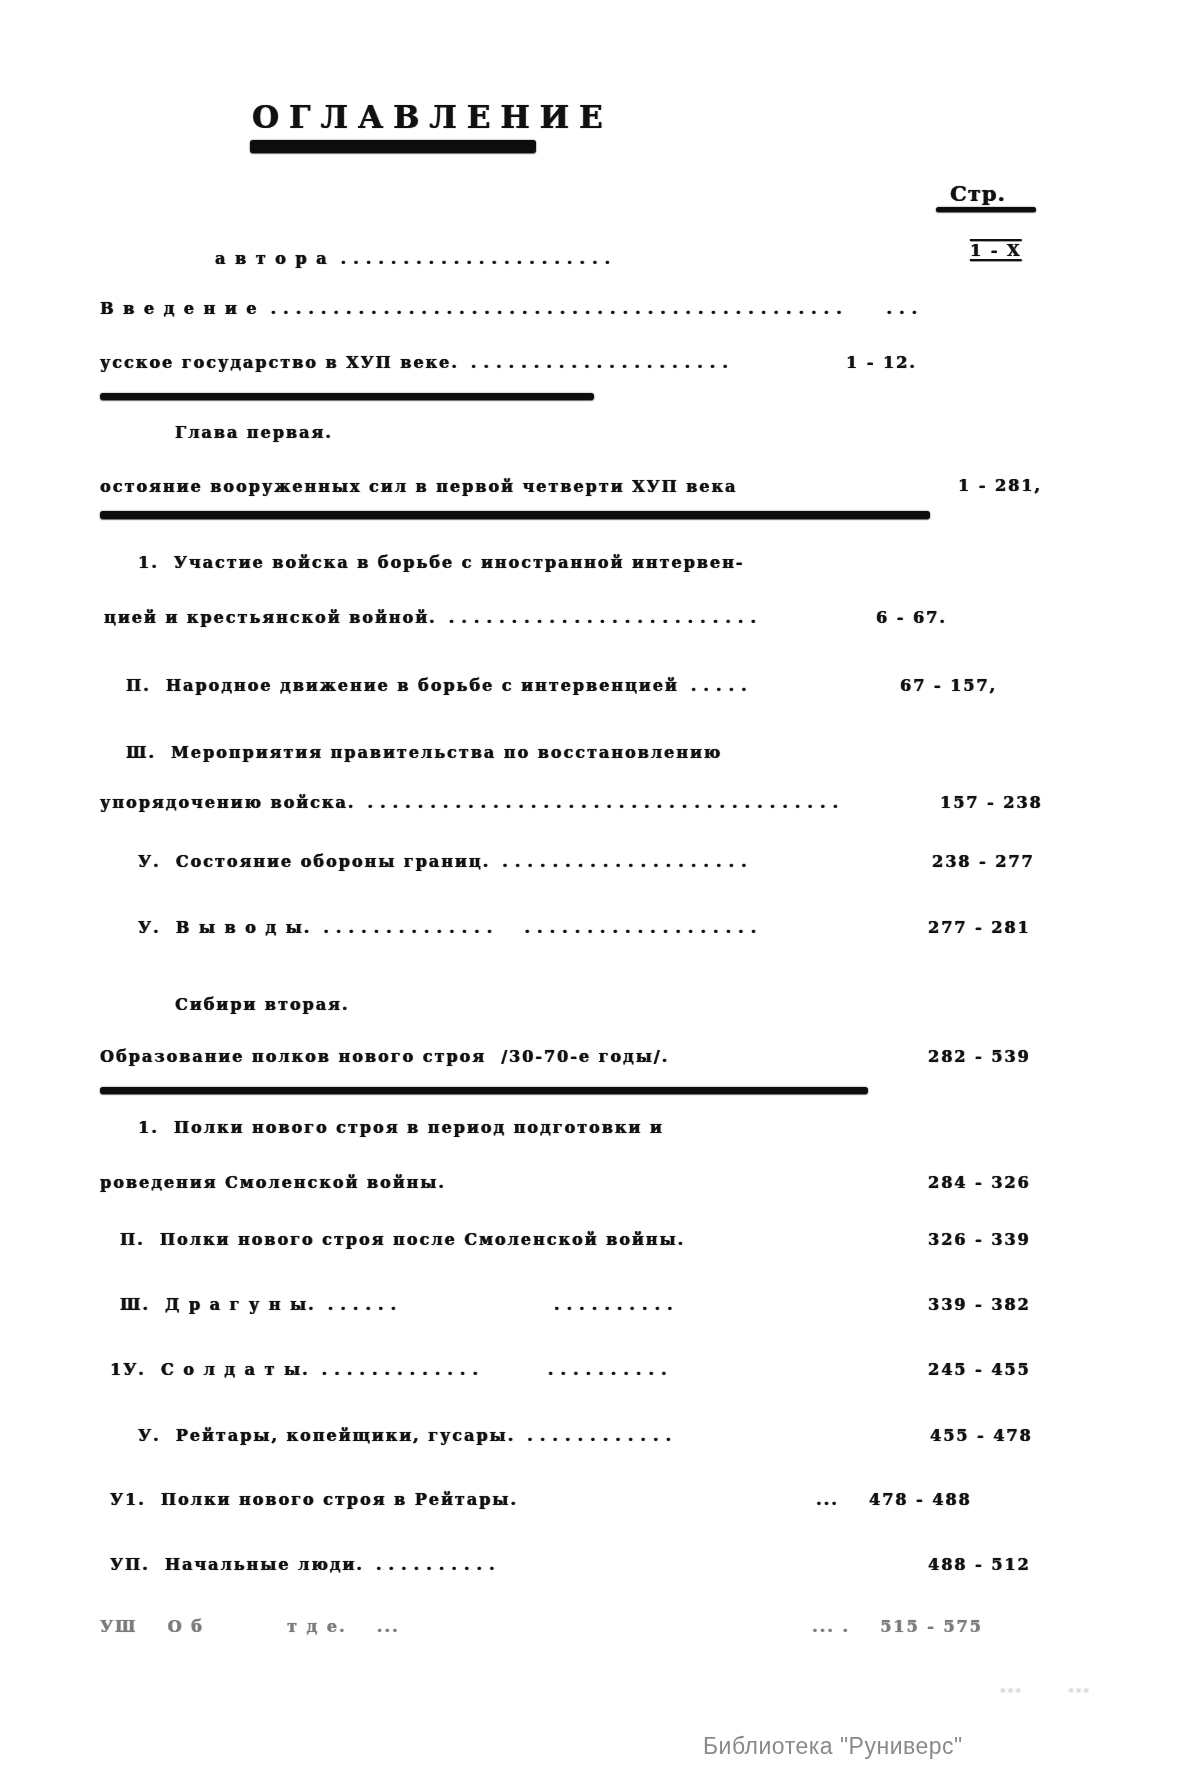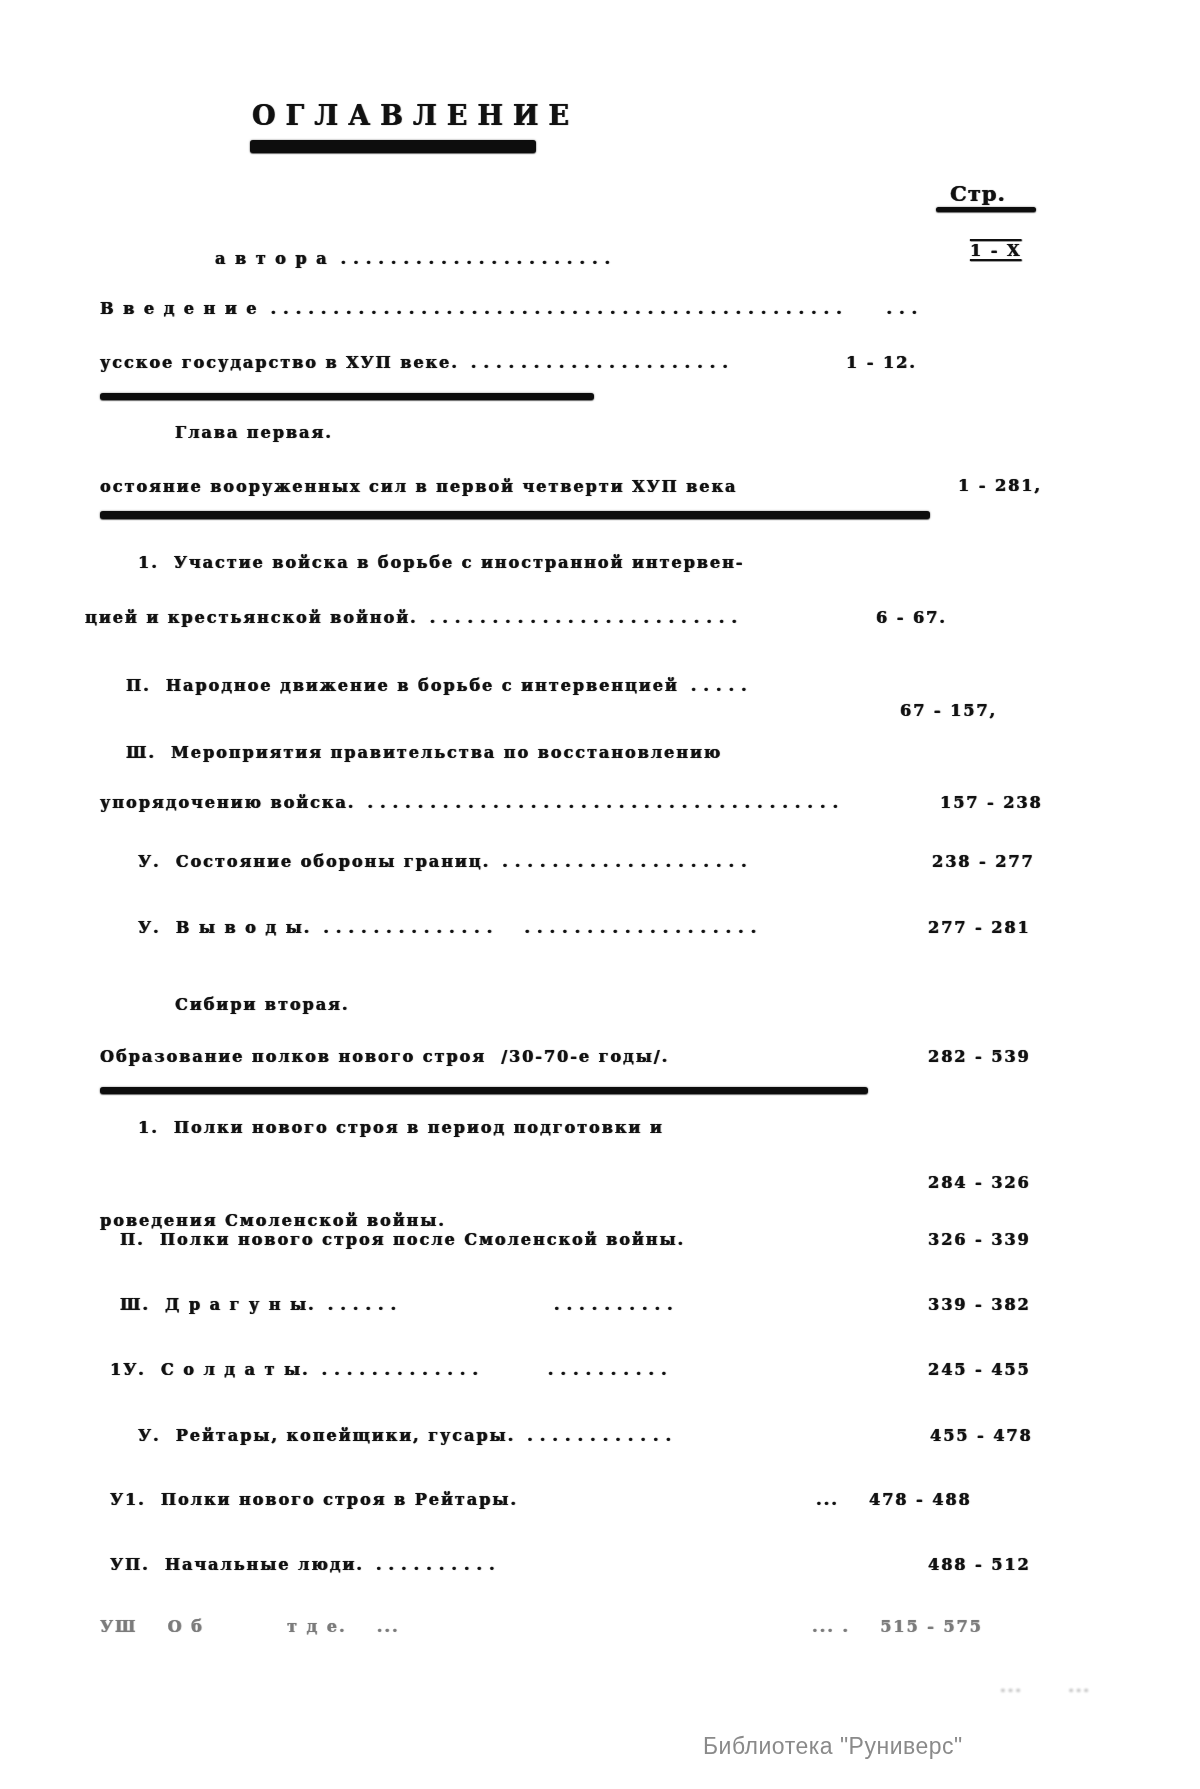--- a/index.html
+++ b/index.html
@@ -9,21 +9,21 @@
     font-family:"DejaVu Serif", serif;
   }
   .ln {
     position:absolute; white-space:pre;
     font-weight:700; font-size:16px; color:#111;
     letter-spacing:2px; line-height:1.15;
     text-shadow:0.6px 0.4px 0.8px rgba(15,15,15,.85), -0.4px 0.2px 0.6px rgba(25,25,25,.45);
   }
   .dots { letter-spacing:7px; margin-left:12px; }
   .pg { white-space:pre; }
-  .title { font-size:27px; letter-spacing:10px; }
+  .title { font-size:31px; letter-spacing:10px; }
   .strhdr { font-size:21px; letter-spacing:1px; }
   .rn { text-decoration:overline underline; text-decoration-thickness:2px; text-underline-offset:3px; }
   .bar {
     position:absolute; background:#0d0d0d; border-radius:3px;
     box-shadow:0 1px 1px rgba(0,0,0,.5), 0 0 2px rgba(0,0,0,.55);
   }
   .faded  { opacity:.55; filter:blur(.4px); }
   .faded2 { opacity:.28; filter:blur(.9px); }
   .watermark {
     position:absolute; font-family:"Liberation Sans", sans-serif;
@@ -49,46 +49,46 @@
 <div class="bar" style="left:100px;top:393px;width:494px;height:7px"></div>
 
 <div class="ln" style="left:175px;top:424px">Глава первая.</div>
 
 <div class="ln" style="left:100px;top:478px"><span>остояние вооруженных сил в первой четверти ХУП века</span></div>
 <div class="ln pg" style="left:958px;top:477px">1 - 281,</div>
 <div class="bar" style="left:100px;top:511px;width:830px;height:8px"></div>
 
 <div class="ln" style="left:138px;top:554px"><span>1.  Участие войска в борьбе с иностранной интервен-</span></div>
 
-<div class="ln" style="left:85px;top:609px"><span>цией и крестьянской войной.</span><span class="dots">.........................</span></div>
+<div class="ln" style="left:104px;top:609px"><span>цией и крестьянской войной.</span><span class="dots">.........................</span></div>
 <div class="ln pg" style="left:876px;top:609px">6 - 67.</div>
 
 <div class="ln" style="left:126px;top:677px"><span>П.  Народное движение в борьбе с интервенцией</span><span class="dots">.....</span></div>
-<div class="ln pg" style="left:900px;top:702px">67 - 157,</div>
+<div class="ln pg" style="left:900px;top:677px">67 - 157,</div>
 
 <div class="ln" style="left:126px;top:744px"><span>Ш.  Мероприятия правительства по восстановлению</span></div>
 
 <div class="ln" style="left:100px;top:794px"><span>упорядочению войска.</span><span class="dots">......................................</span></div>
 <div class="ln pg" style="left:940px;top:794px">157 - 238</div>
 
 <div class="ln" style="left:138px;top:853px"><span>У.  Состояние обороны границ.</span><span class="dots">....................</span></div>
 <div class="ln pg" style="left:932px;top:853px">238 - 277</div>
 
 <div class="ln" style="left:138px;top:919px"><span>У.  В ы в о д ы.</span><span class="dots">..............  ...................</span></div>
 <div class="ln pg" style="left:928px;top:919px">277 - 281</div>
 
 <div class="ln" style="left:175px;top:996px">Сибири вторая.</div>
 
 <div class="ln" style="left:100px;top:1048px"><span>Образование полков нового строя  /30-70-е годы/.</span></div>
 <div class="ln pg" style="left:928px;top:1048px">282 - 539</div>
 <div class="bar" style="left:100px;top:1087px;width:768px;height:7px"></div>
 
 <div class="ln" style="left:138px;top:1119px"><span>1.  Полки нового строя в период подготовки и</span></div>
 
-<div class="ln" style="left:100px;top:1212px"><span>роведения Смоленской войны.</span></div>
+<div class="ln" style="left:100px;top:1174px"><span>роведения Смоленской войны.</span></div>
 <div class="ln pg" style="left:928px;top:1174px">284 - 326</div>
 
 <div class="ln" style="left:120px;top:1231px"><span>П.  Полки нового строя после Смоленской войны.</span></div>
 <div class="ln pg" style="left:928px;top:1231px">326 - 339</div>
 
 <div class="ln" style="left:120px;top:1296px"><span>Ш.  Д р а г у н ы.</span><span class="dots">......            ..........</span></div>
 <div class="ln pg" style="left:928px;top:1296px">339 - 382</div>
 
 <div class="ln" style="left:110px;top:1361px"><span>1У.  С о л д а т ы.</span><span class="dots">.............     ..........</span></div>
 <div class="ln pg" style="left:928px;top:1361px">245 - 455</div>

